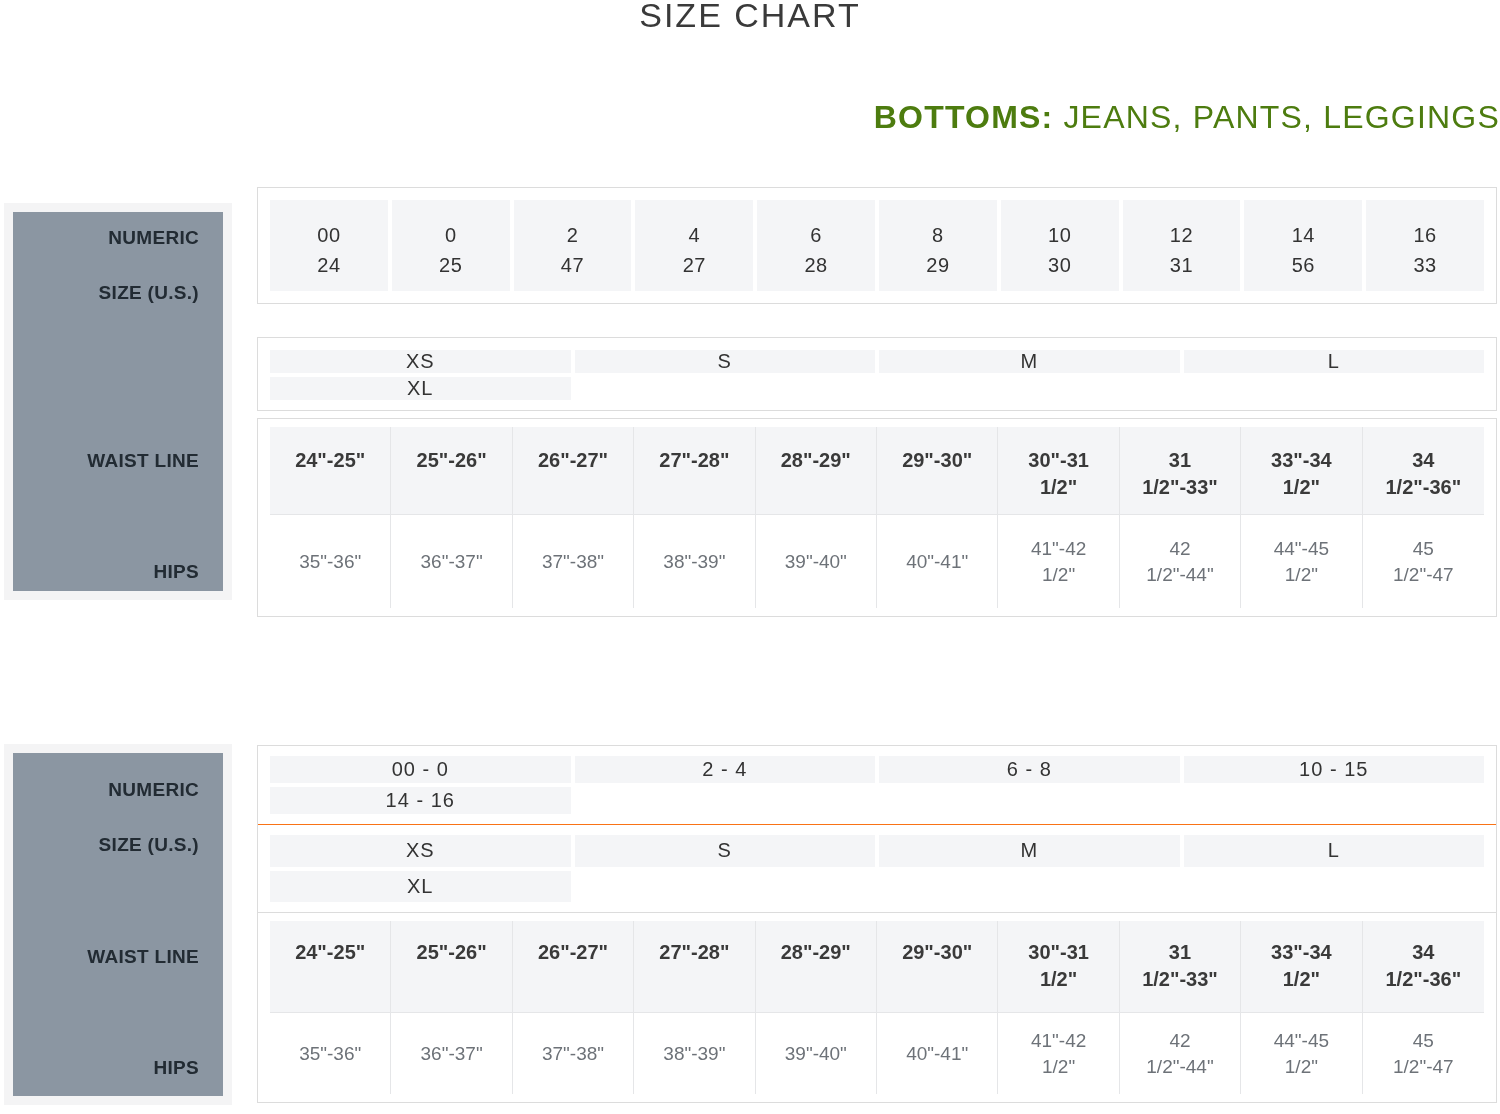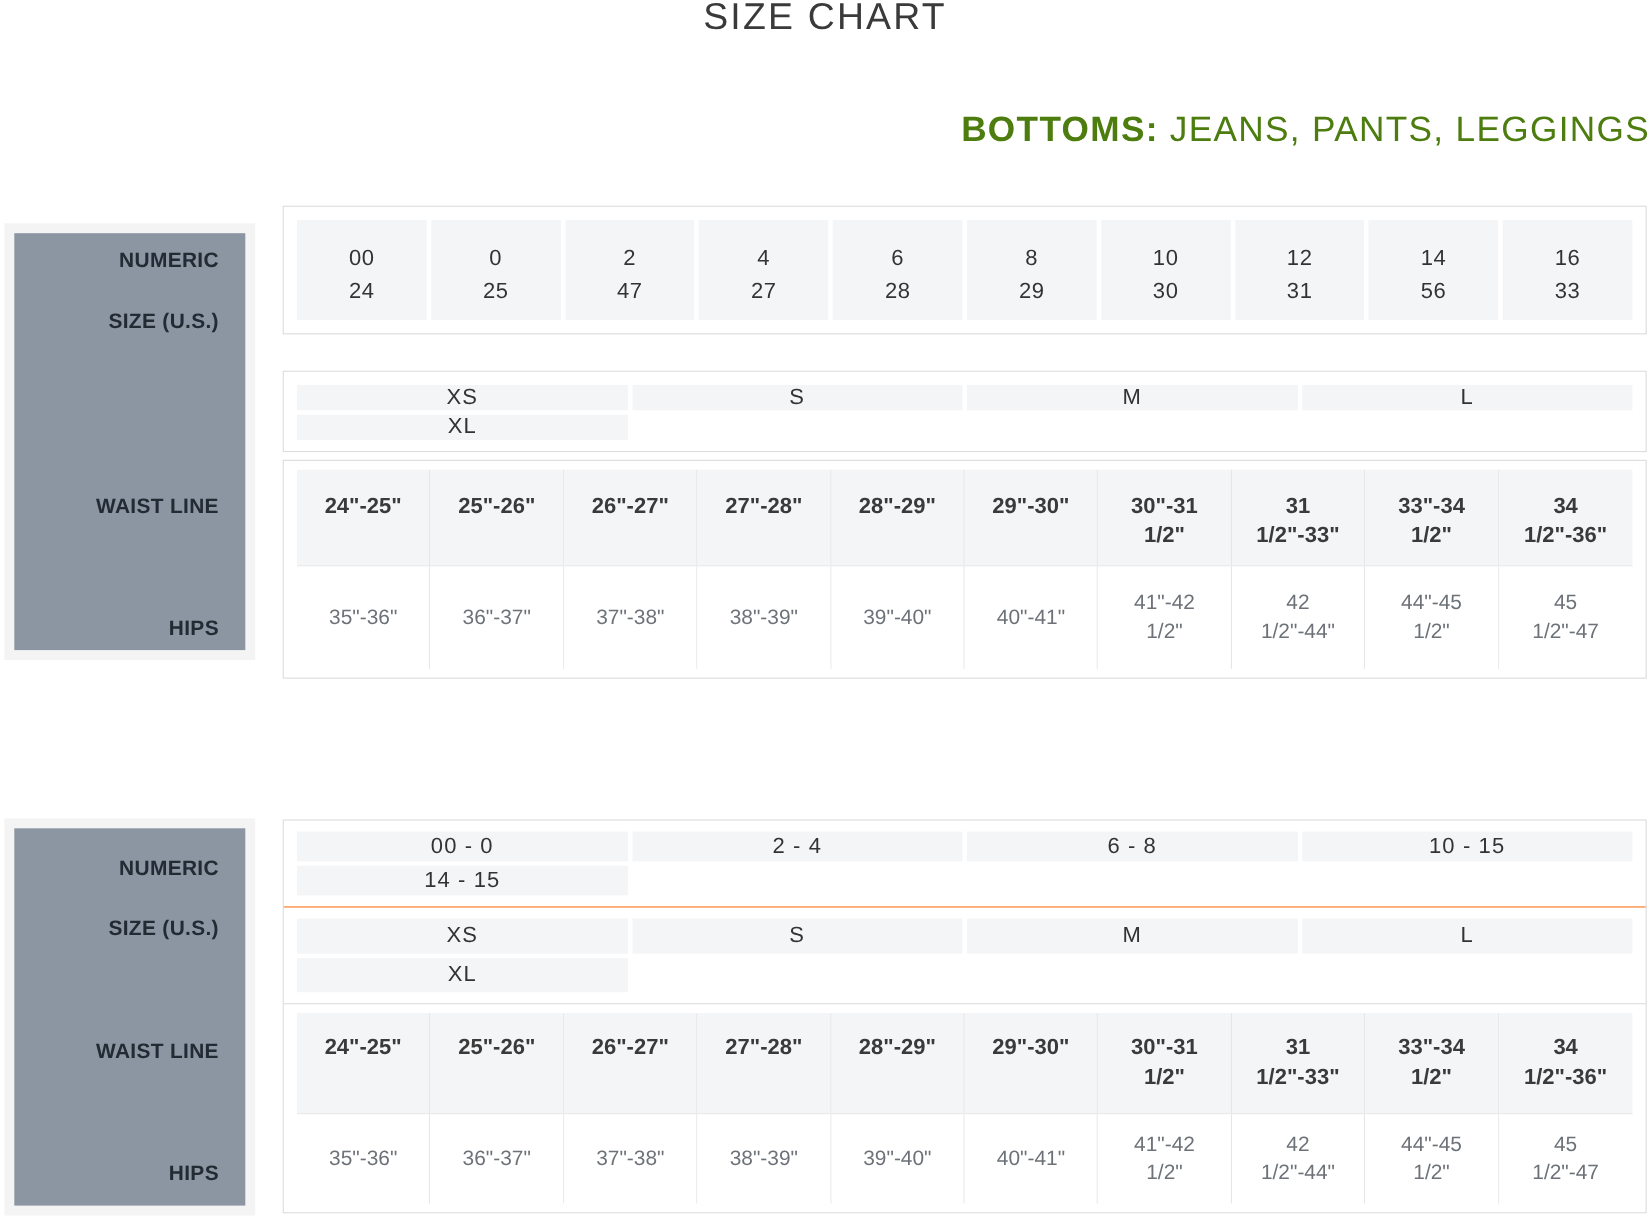--- a/index.html
+++ b/index.html
@@ -238,21 +238,21 @@
     </div>
   </div>
 
   <div class="box" id="t2">
     <div class="sec" id="t2-s1">
       <div class="cells cells-5">
         <div class="cell letter">00 - 0</div>
         <div class="cell letter">2 - 4</div>
         <div class="cell letter">6 - 8</div>
         <div class="cell letter">10 - 15</div>
-        <div class="cell letter">14 - 15</div>
+        <div class="cell letter">14 - 16</div>
       </div>
     </div>
     <div class="sec" id="t2-s2">
       <div class="cells cells-5">
         <div class="cell letter">XS</div>
         <div class="cell letter">S</div>
         <div class="cell letter">M</div>
         <div class="cell letter">L</div>
         <div class="cell letter">XL</div>
       </div>

